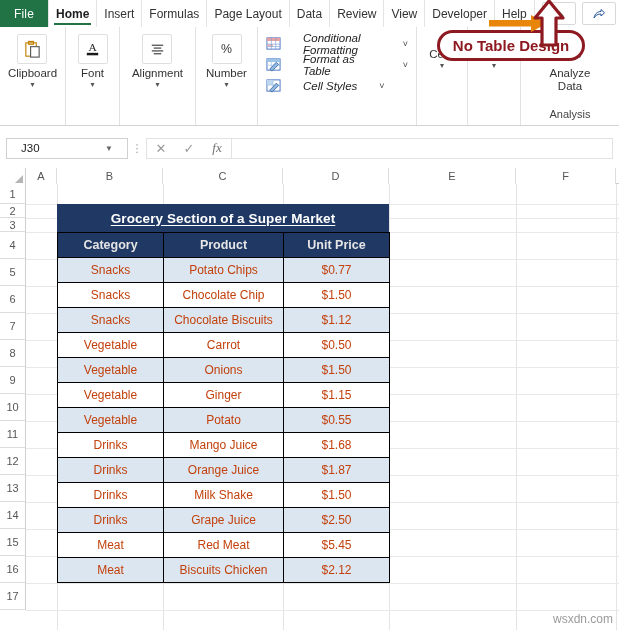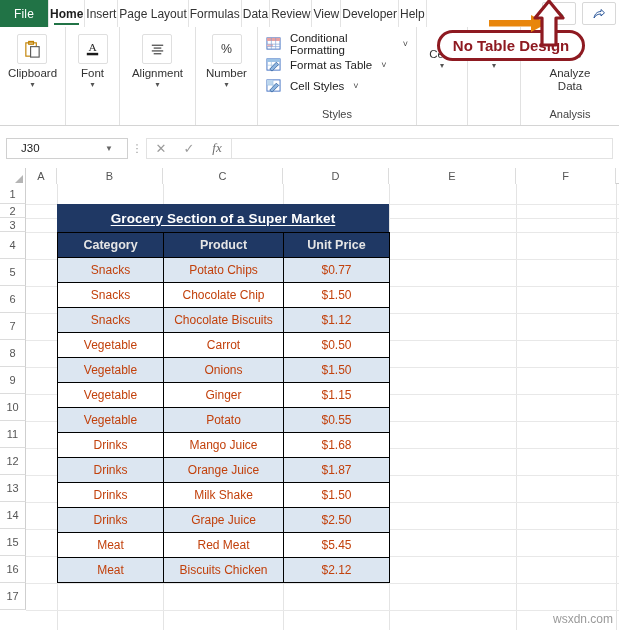--- a/index.html
+++ b/index.html
@@ -16,21 +16,21 @@
     position: absolute; left: 0; top: 0; width: 619px; height: 27px;
     background: #ffffff;
     display: flex; align-items: stretch;
   }
   .file-tab {
     width: 48px; background: #217346; color: #fff;
     display: flex; align-items: center; justify-content: center;
     font-size: 12px; letter-spacing: .2px;
   }
   .tab {
-    display: flex; align-items: center; padding: 0 1px;
+    display: flex; align-items: center; padding: 0 7px;
     font-size: 12px; color: #333; position: relative;
     border-right: 1px solid #e3e3e3;
     white-space: nowrap;
   }
   .tab:first-of-type { border-left: 1px solid #e3e3e3; }
   .tab.active { font-weight: bold; color: #1d1d1d; }
   .tab.active::after {
     content: ""; position: absolute; left: 5px; right: 5px; bottom: 2px;
     height: 2px; background: #217346;
   }
@@ -64,22 +64,22 @@
   .big-ico {
     width: 30px; height: 30px; border: 1px solid #dfdfdf; border-radius: 2px;
     display: flex; align-items: center; justify-content: center;
     background: #fff; margin-bottom: 3px;
   }
   .big-lbl { font-size: 11.5px; color: #333; line-height: 1.15; text-align: center; }
   .caret { font-size: 8px; color: #555; line-height: 1; margin-top: 1px; }
 
   .styles-group { padding: 6px 8px 0 8px; align-items: flex-start; }
   .srow {
-    display: flex; align-items: center; gap: 9px;
-    font-size: 11.5px; color: #222; height: 21px;
+    display: flex; align-items: center; gap: 22px;
+    font-size: 11.5px; color: #222; height: 21px; font-style: italic;
   }
   .sico { width: 15px; height: 15px; flex: 0 0 15px; }
 
   
   .anno-oval {
     position: absolute; left: 437px; top: 30px; width: 148px; height: 31px;
     border: 3px solid #8E1A21; border-radius: 16px;
     display: flex; align-items: center; justify-content: center;
     color: #8E1A21; font-size: 15px; font-weight: bold;
     background: #fff; z-index: 40; white-space: nowrap;
@@ -165,22 +165,22 @@
 </head>
 <body>
 
 <div id="app">
 
   <div class="tabbar">
     <div class="file-tab">File</div>
     <div id="tabs-host" style="display:flex;align-items:stretch;">
         <div class="tab active">Home</div>
         <div class="tab">Insert</div>
+        <div class="tab">Formulas</div>
         <div class="tab">Page Layout</div>
-        <div class="tab">Formulas</div>
         <div class="tab">Data</div>
         <div class="tab">Review</div>
         <div class="tab">View</div>
         <div class="tab">Developer</div>
         <div class="tab">Help</div>
       </div>
     <div class="tab-spacer"></div>
     <div class="tab-icon-btn">
       <svg width="14" height="14" viewBox="0 0 14 14">
         <path d="M3 9 L7 5 L11 9" fill="none" stroke="#217346" stroke-width="1.4"></path>
@@ -286,21 +286,20 @@
           <rect x="1" y="2" width="6.5" height="5.5" fill="#BDD7EE"></rect>
           <g stroke="#9DC3E6" stroke-width=".7">
             <line x1="1" y1="7.6" x2="15" y2="7.6"></line>
               <line x1="7.5" y1="2" x2="7.5" y2="14"></line>
           </g>
           <path d="M4 13 L11 5.5 L13.5 8 L6.5 15 Z" fill="#8FB7E0" stroke="#2E5C9A" stroke-width=".8"></path>
         </svg>
         <span>Cell Styles</span>
         <span style="font-size:9px;color:#444;">˅</span>
       </div>
-      <div class="gname">Styles</div>
     </div>
 
     <div class="rgroup" style="width:51px;">
       <div class="big-btn" style="margin-top:14px;">
         <div class="big-lbl">Cells</div>
         <div class="caret">▾</div>
       </div>
     </div>
 
     <div class="rgroup" style="width:53px;">

